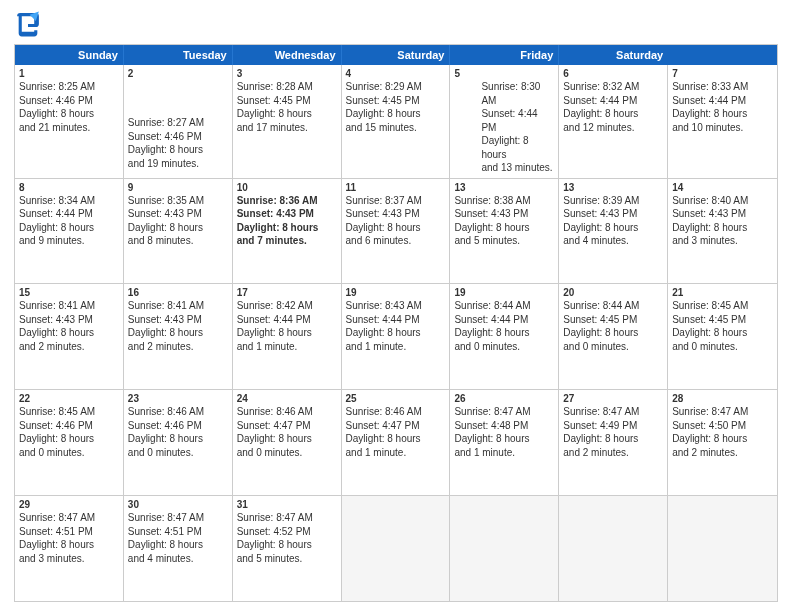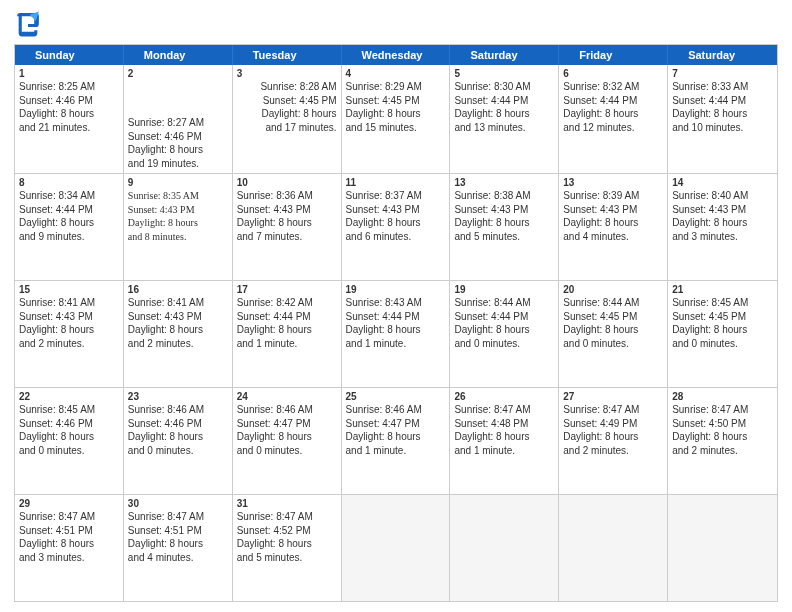--- a/index.html
+++ b/index.html
@@ -61,22 +61,22 @@
     }
     .cal-header {
       display: grid;
       grid-template-columns: repeat(7, 1fr);
       background: #1565c0;
     }
     .cal-header-cell {
       color: #fff;
       font-size: 11px;
       font-weight: bold;
-      padding: 4px 20px;
-      text-align: left;
+      padding: 4px 5px;
+      text-align: right;
       border-right: 1px solid #2576d0;
     }
     .cal-header-cell:last-child { border-right: none; }
     .cal-body {
       flex: 1;
       display: flex;
       flex-direction: column;
     }
     .cal-row {
       display: grid;
@@ -127,21 +127,20 @@
     </div>
     <div class="title-area">
       <div class="main-title"></div>
       <div class="subtitle"></div>
     </div>
   </div>
 
   <div class="calendar">
     <div class="cal-header">
     <div class="cal-header-cell">Sunday</div>
-        <div class="cal-header-cell">Monday</div>
         <div class="cal-header-cell">Tuesday</div>
         <div class="cal-header-cell">Wednesday</div>
         <div class="cal-header-cell">Saturday</div>
         <div class="cal-header-cell">Friday</div>
         <div class="cal-header-cell">Saturday</div>
       </div>
     <div class="cal-body">
     <div class="cal-row">
           <div class="cal-cell">
             <span class="day-num">1</span>
@@ -152,35 +151,35 @@
           </div>
           <div class="cal-cell">
             <span class="day-num">2</span>
             <div class="cell-text" style="white-space: pre-line; margin-top: 37px;">Sunrise: 8:27 AM
 Sunset: 4:46 PM
 Daylight: 8 hours
 and 19 minutes.</div>
           </div>
           <div class="cal-cell">
             <span class="day-num">3</span>
-            <div class="cell-text" style="white-space: pre-line; text-align: right;">Sunrise: 8:28 AM
+            <div class="cell-text" style="white-space: pre-line;">Sunrise: 8:28 AM
 Sunset: 4:45 PM
 Daylight: 8 hours
 and 17 minutes.</div>
           </div>
           <div class="cal-cell">
             <span class="day-num">4</span>
             <div class="cell-text" style="white-space: pre-line;">Sunrise: 8:29 AM
 Sunset: 4:45 PM
 Daylight: 8 hours
 and 15 minutes.</div>
           </div>
           <div class="cal-cell">
             <span class="day-num">5</span>
-            <div class="cell-text" style="white-space: pre-line;">Sunrise: 8:30 AM
+            <div class="cell-text" style="white-space: pre-line; margin-left: 27px;">Sunrise: 8:30 AM
 Sunset: 4:44 PM
 Daylight: 8 hours
 and 13 minutes.</div>
           </div>
           <div class="cal-cell">
             <span class="day-num">6</span>
             <div class="cell-text" style="white-space: pre-line;">Sunrise: 8:32 AM
 Sunset: 4:44 PM
 Daylight: 8 hours
 and 12 minutes.</div>
@@ -196,28 +195,28 @@
         <div class="cal-row">
           <div class="cal-cell">
             <span class="day-num">8</span>
             <div class="cell-text" style="white-space: pre-line;">Sunrise: 8:34 AM
 Sunset: 4:44 PM
 Daylight: 8 hours
 and 9 minutes.</div>
           </div>
           <div class="cal-cell">
             <span class="day-num">9</span>
-            <div class="cell-text" style="white-space: pre-line; font-family: Liberation Serif, serif;">Sunrise: 8:35 AM
+            <div class="cell-text" style="white-space: pre-line;">Sunrise: 8:35 AM
 Sunset: 4:43 PM
 Daylight: 8 hours
 and 8 minutes.</div>
           </div>
           <div class="cal-cell">
             <span class="day-num">10</span>
-            <div class="cell-text" style="white-space: pre-line;">Sunrise: 8:36 AM
+            <div class="cell-text" style="white-space: pre-line; font-weight: bold;">Sunrise: 8:36 AM
 Sunset: 4:43 PM
 Daylight: 8 hours
 and 7 minutes.</div>
           </div>
           <div class="cal-cell">
             <span class="day-num">11</span>
             <div class="cell-text" style="white-space: pre-line;">Sunrise: 8:37 AM
 Sunset: 4:43 PM
 Daylight: 8 hours
 and 6 minutes.</div>

